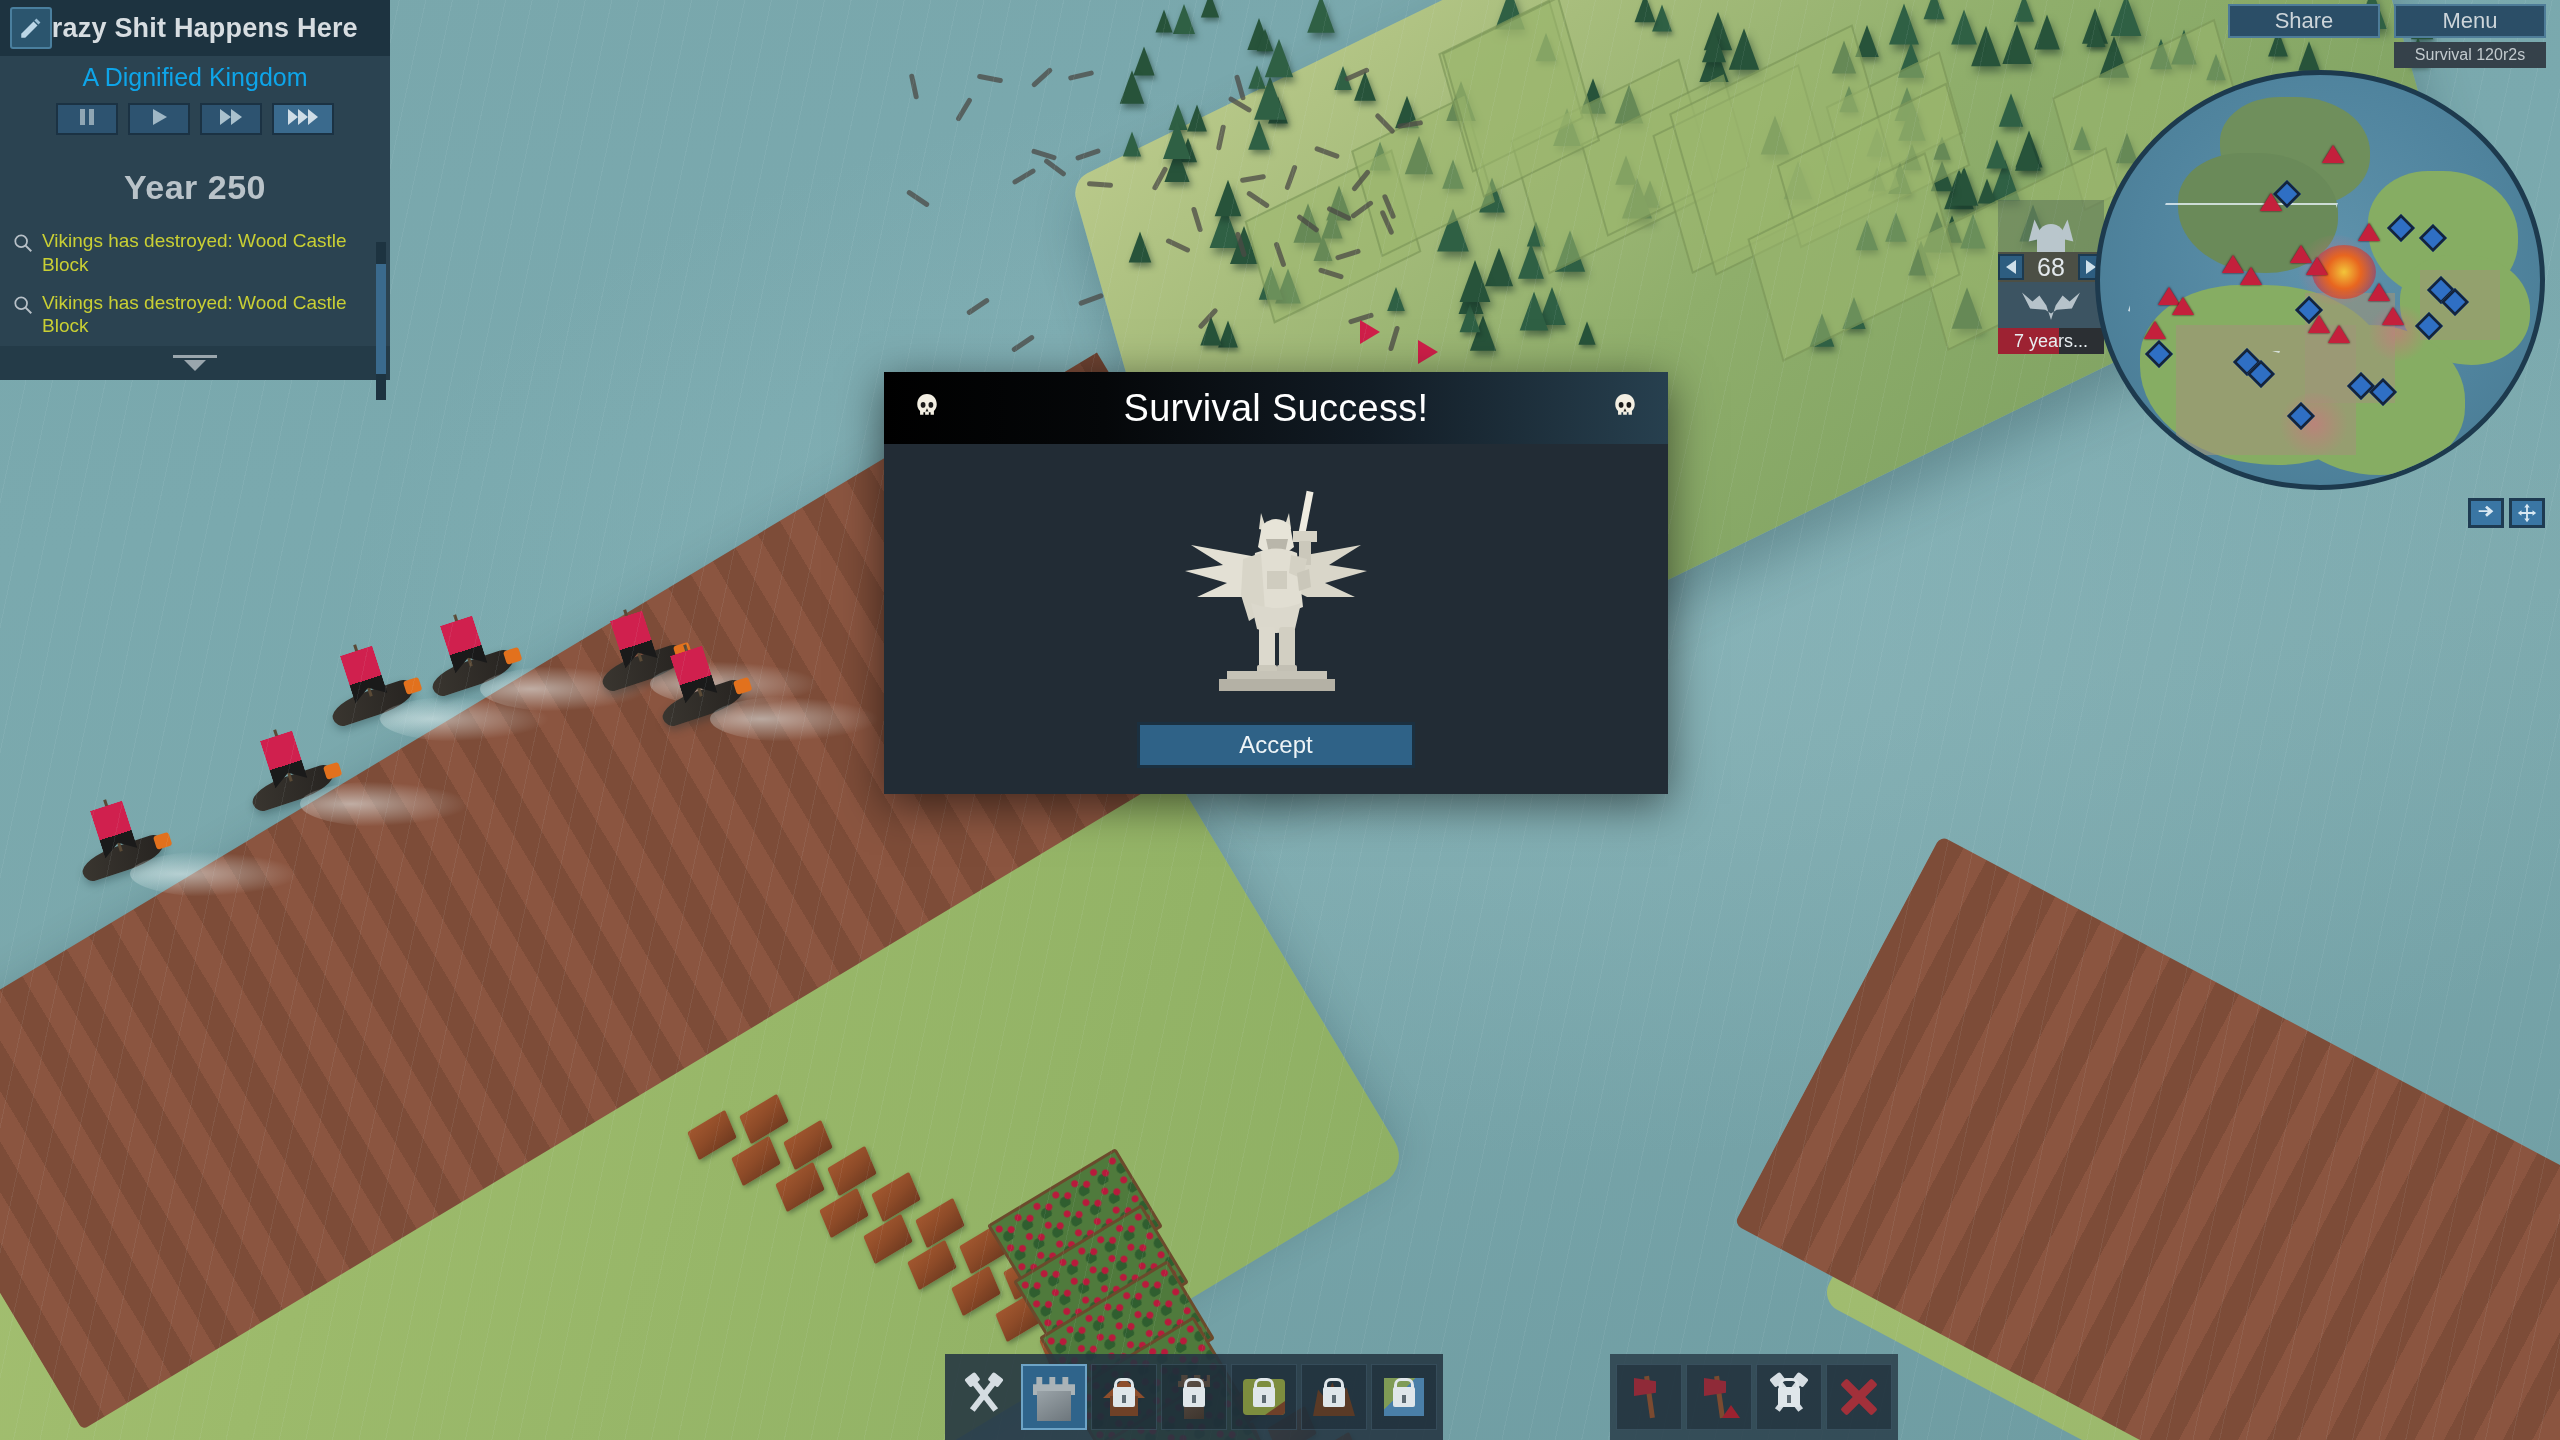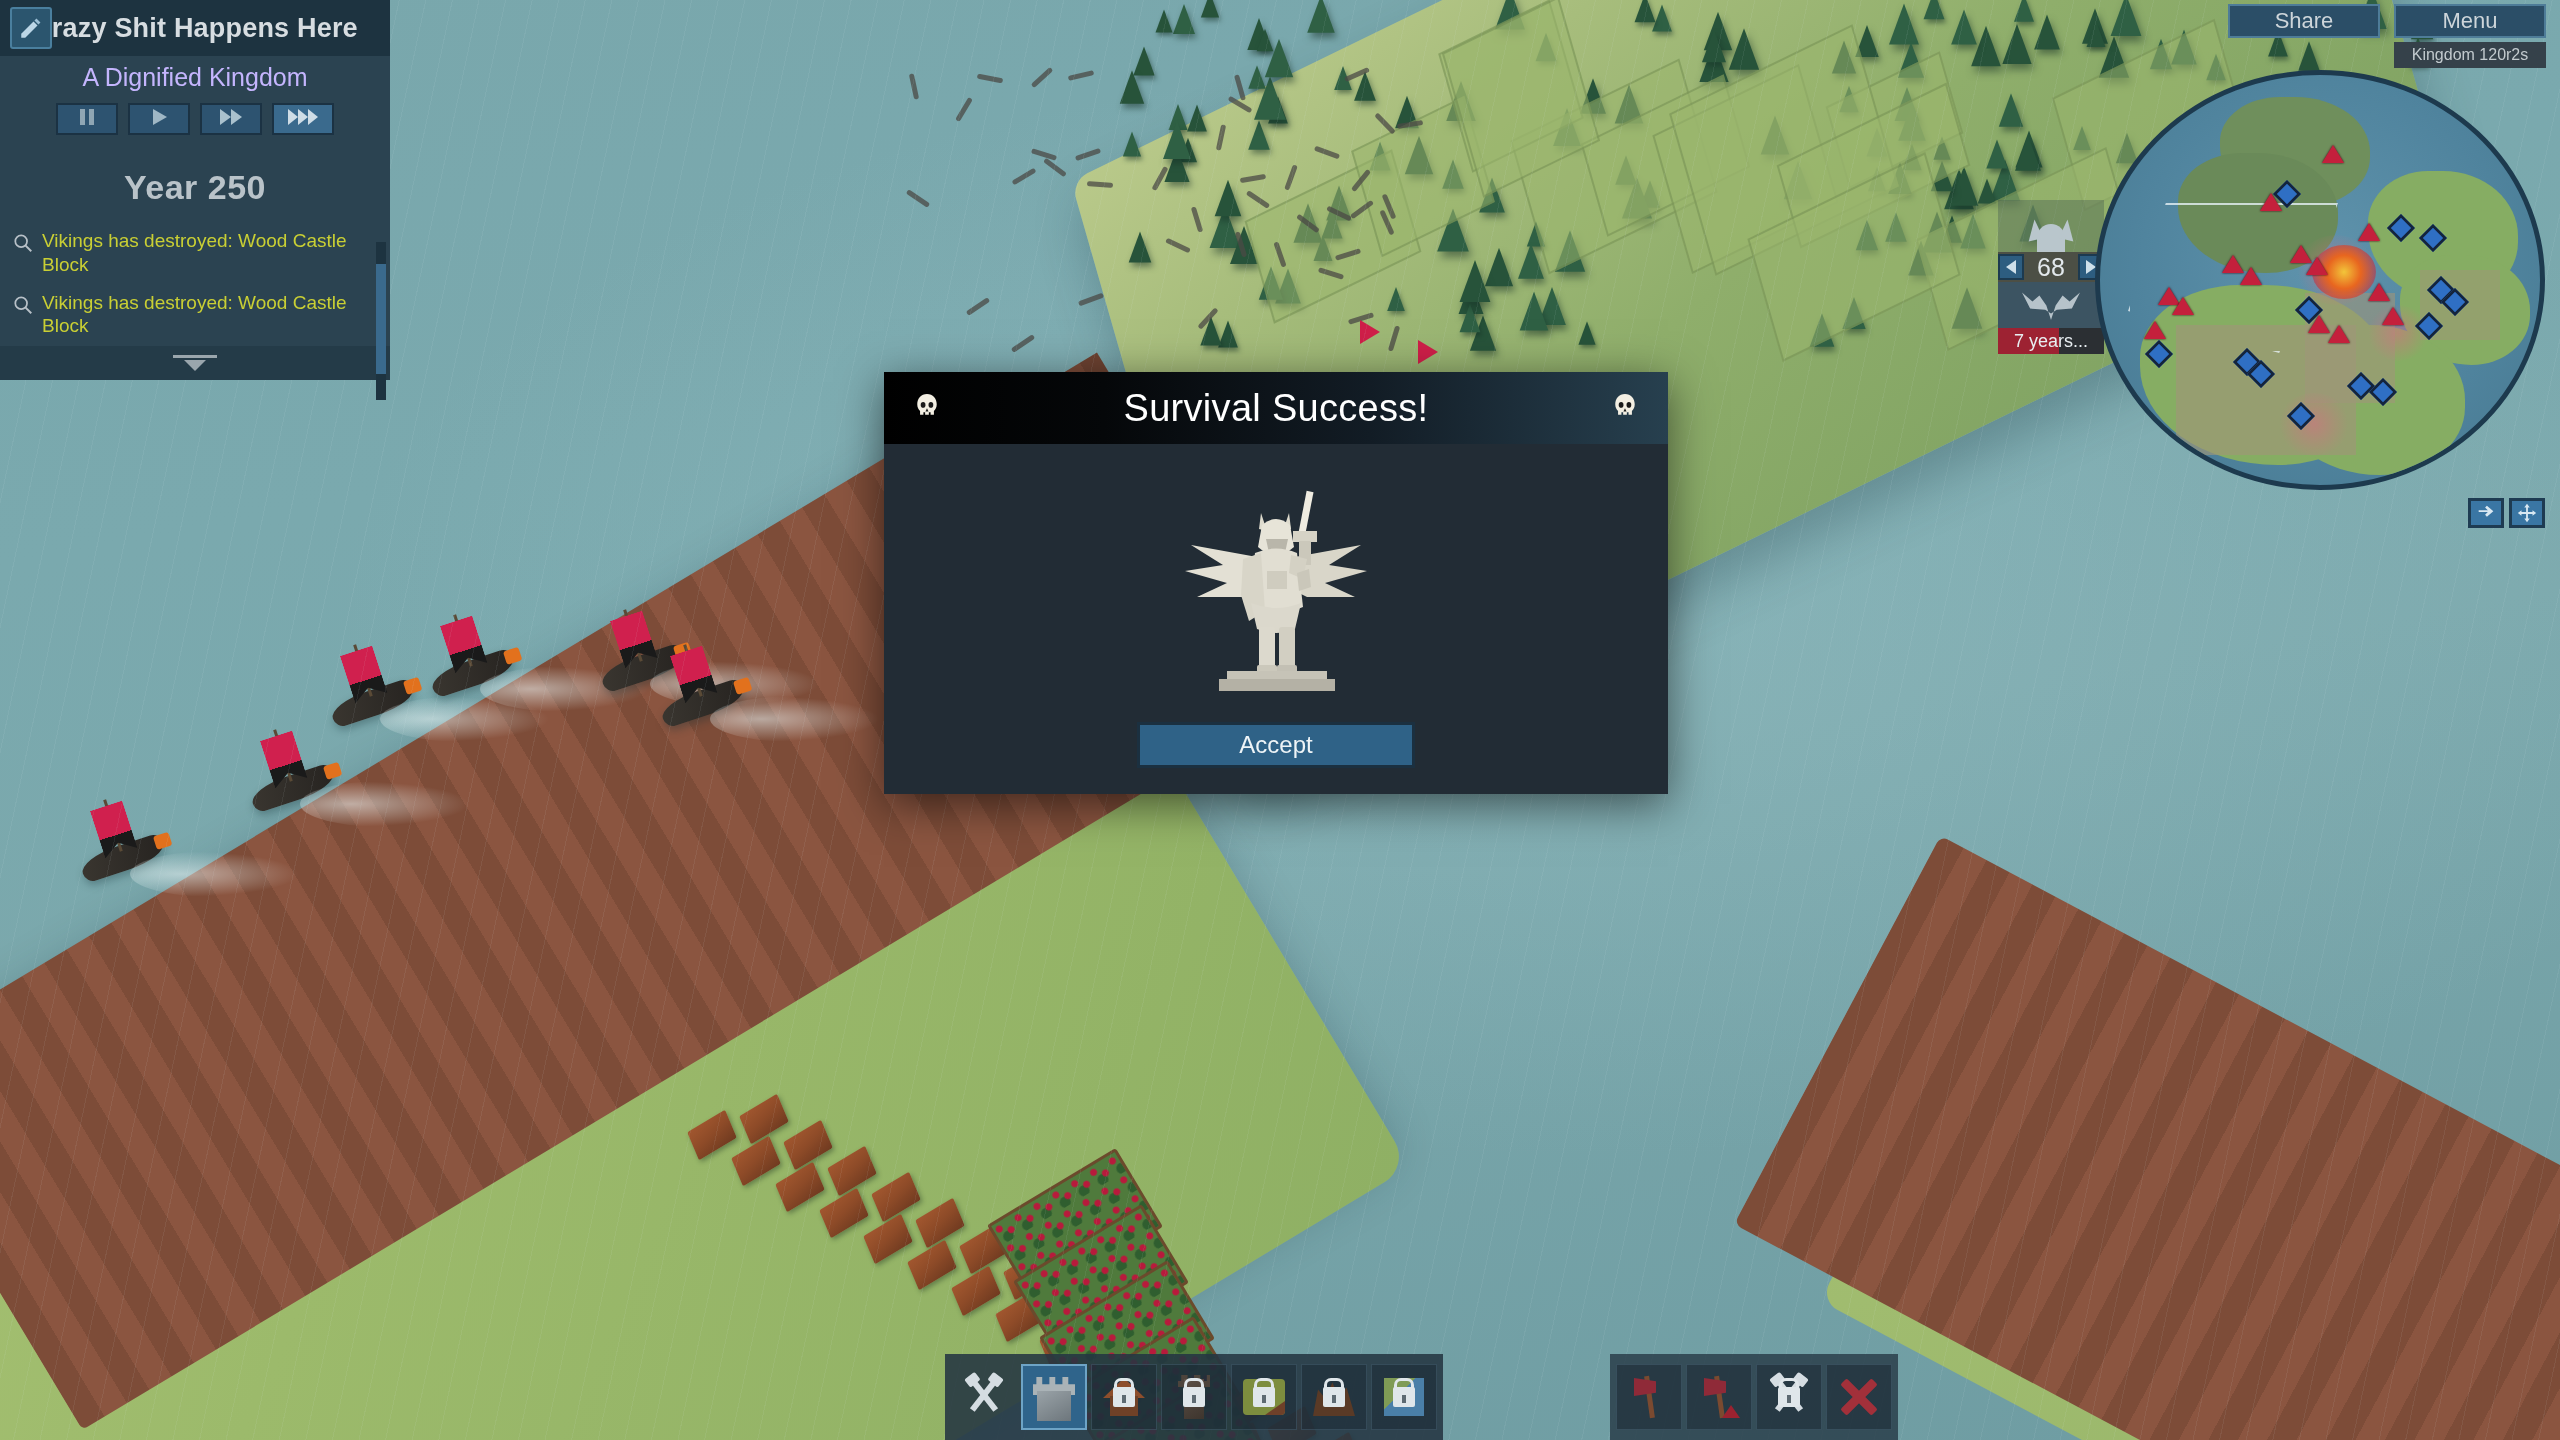--- a/index.html
+++ b/index.html
@@ -93,21 +93,21 @@
   .kingdom-panel { position:absolute; left:0; top:0; width:390px; }
   .kingdom-title-bar { height:56px; background:#1d3340; display:flex; align-items:center;
       justify-content:center; position:relative; }
   .kingdom-title { font-size:27px; font-weight:bold; color:#d7dde1; letter-spacing:.2px; }
   .edit-icon { position:absolute; left:10px; top:7px; width:42px; height:42px;
       background:#2b556e; border:2px solid #4a7f9e; border-radius:3px;
       display:flex; align-items:center; justify-content:center; }
   .edit-icon svg { width:26px; height:26px; }
   .kingdom-sub-bar { height:42px; background:#2b4351; display:flex; align-items:center;
       justify-content:center; }
-  .kingdom-sub { font-size:25px; color:#c4b5fd; }
+  .kingdom-sub { font-size:25px; color:#0ea5e9; }
   .speed-bar { height:48px; background:#2b4351; display:flex; align-items:center;
       justify-content:center; gap:10px; padding-bottom:6px; }
   .spd { width:62px; height:32px; background:#2d5370; border:2px solid #1b3243;
       display:flex; align-items:center; justify-content:center; cursor:pointer; }
   .spd.active { background:#3a6a8d; }
   .spd svg { width:34px; height:20px; }
 
   .events { background:#2b4351; width:390px; padding:8px 0 0 0; position:relative; }
   .year { text-align:center; font-size:34px; font-weight:bold; color:#b9c3c9;
       padding:14px 0 16px; letter-spacing:.5px; }
@@ -643,21 +643,21 @@
 
   <div class="tr-btns">
     <div class="tr-btn">
       <span>Share</span>
     </div>
     <div class="tr-btn">
       <span>Menu</span>
     </div>
   </div>
   <div class="version">
-    <span>Kingdom 120r2s</span>
+    <span>Survival 120r2s</span>
   </div>
 
   <div class="raid-widget">
     <div class="raid-top">
       <div class="helm">
           <div class="horn-l"></div>
           <div class="dome"></div>
           <div class="horn-r"></div>
         </div>
     </div>

